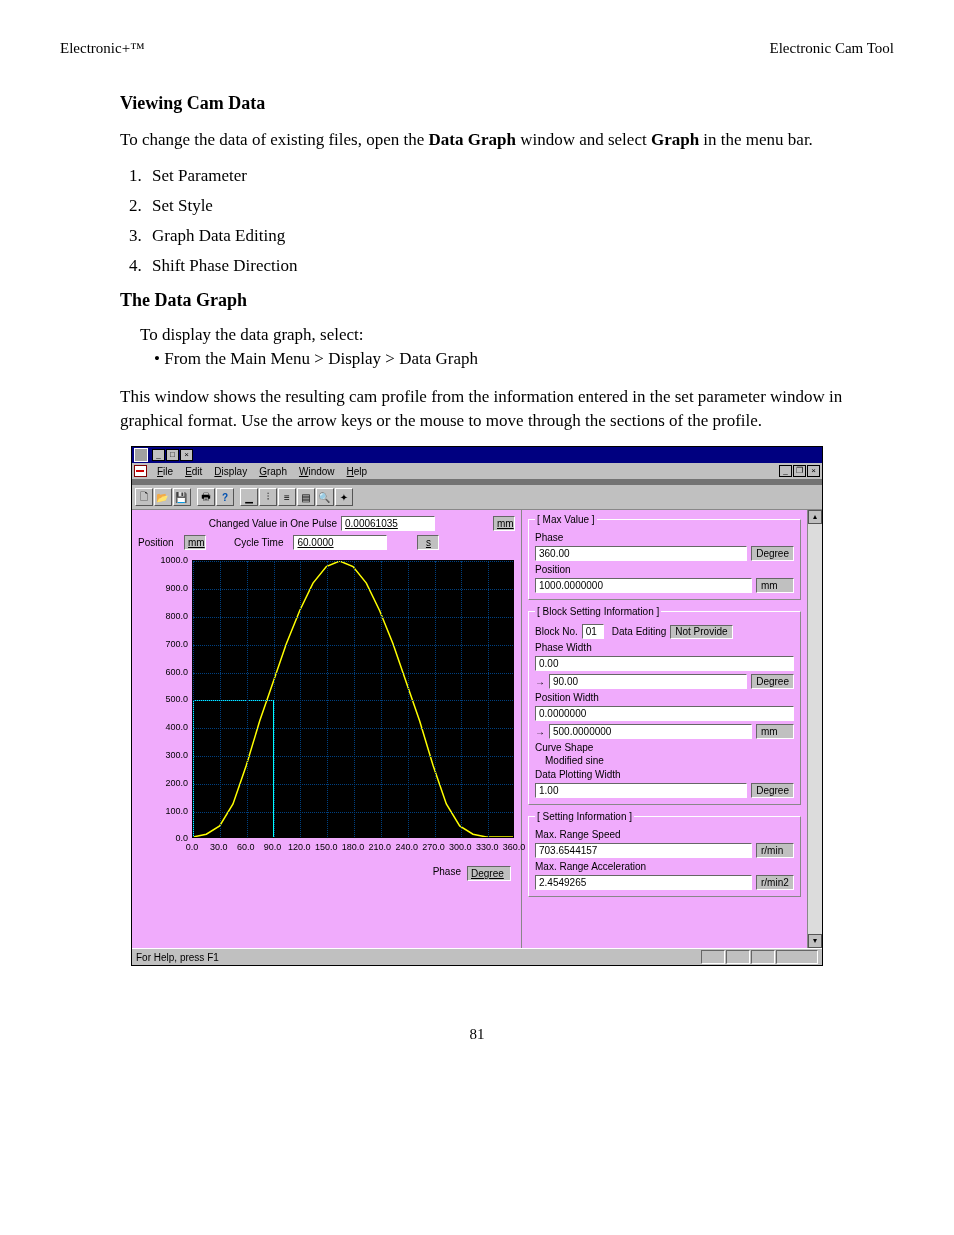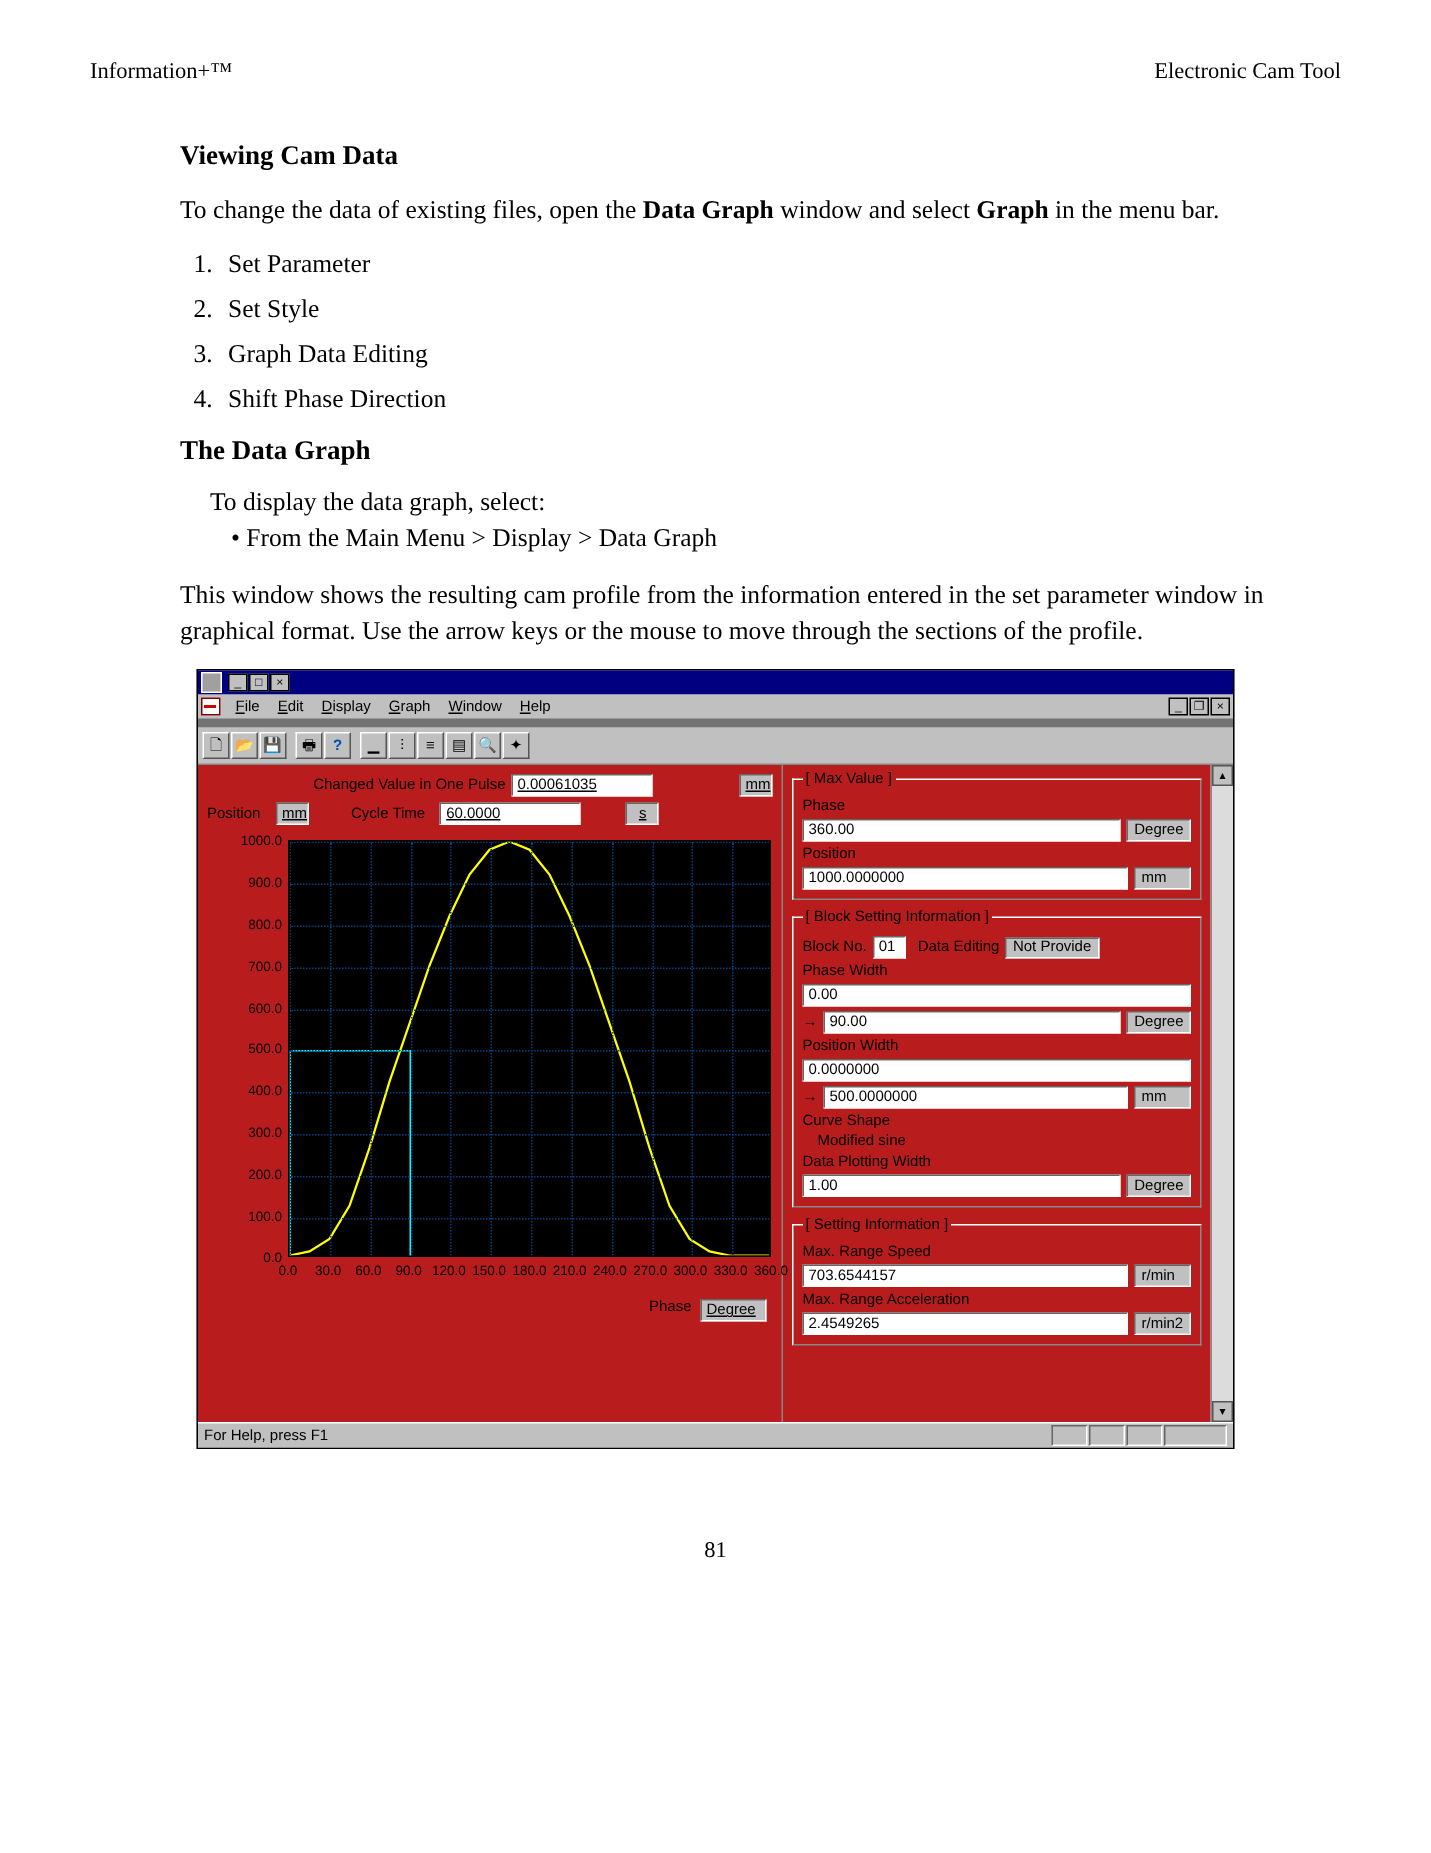--- a/index.html
+++ b/index.html
@@ -154,21 +154,21 @@
     justify-content: center;
     box-sizing: border-box;
     font-size: 10px;
   }
   .tsep {
     width: 4px;
   }
 
   .workarea {
     display: flex;
-    background: #b91c1c;
+    background: #f0abfc;
     position: relative;
   }
   .left-pane {
     flex: 0 0 390px;
     border-right: 1px solid #888;
     padding: 6px;
     box-sizing: border-box;
     position: relative;
   }
   .right-pane {
@@ -362,21 +362,21 @@
   .page-num {
     text-align:center;
     margin-top: 60px;
     font-size: 15px;
   }
 </style>
 </head>
 <body>
 
 <div class="header-row">
-  <span>Information+™</span>
+  <span>Electronic+™</span>
   <span>Electronic Cam Tool</span>
 </div>
 
 <div class="section-indent">
   <h2 class="sect">Viewing Cam Data</h2>
 
   <p class="para">
     <span>To change the data of existing files, open the </span><b>Data Graph</b><span> window and select </span><b>Graph</b><span> in the menu bar.</span>
   </p>
 

